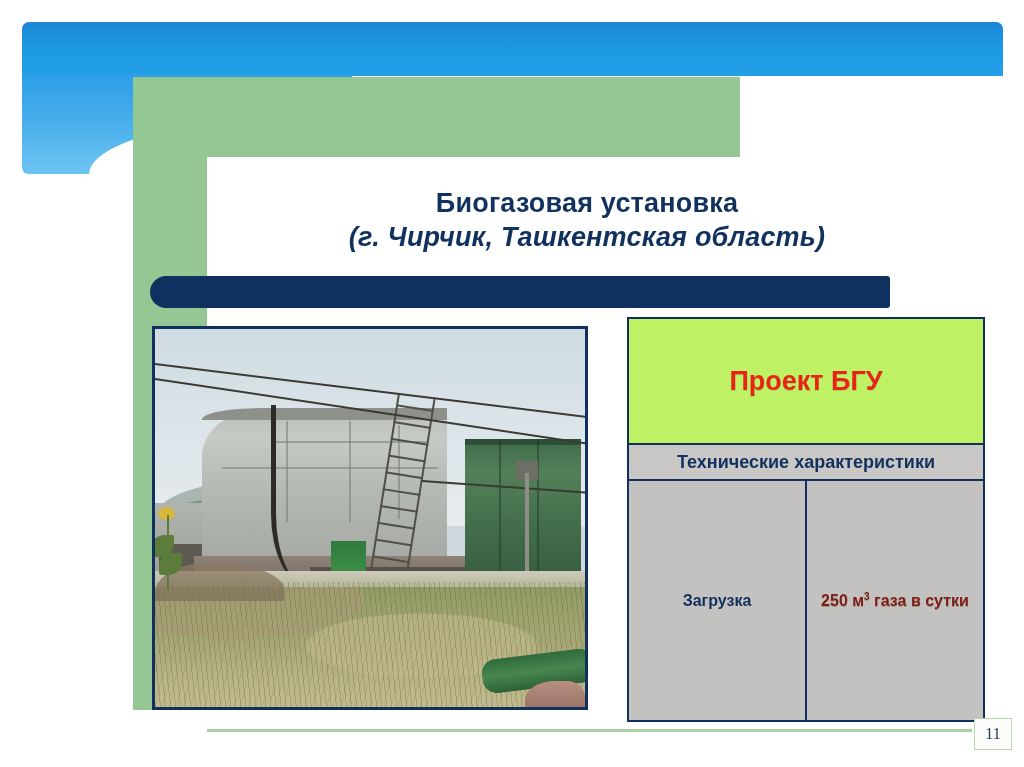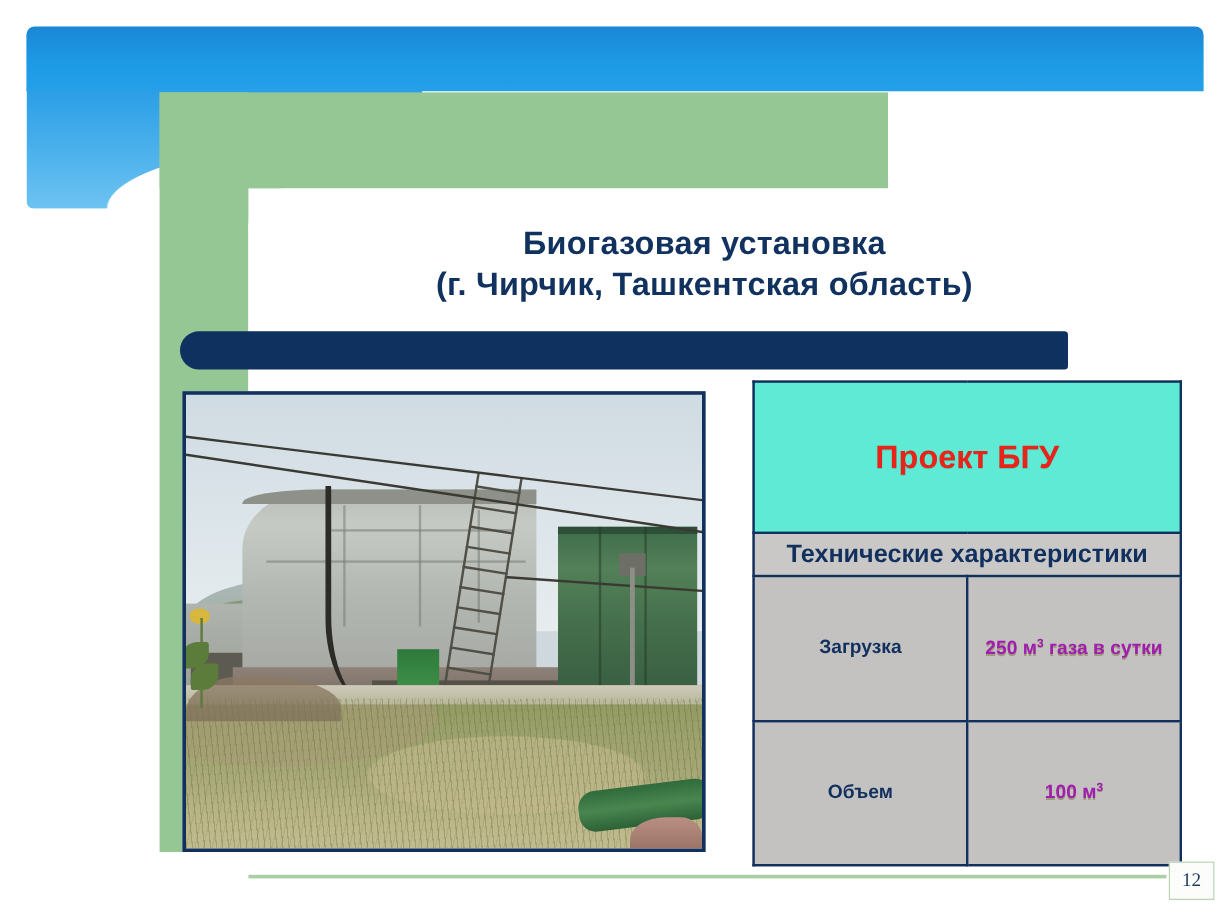--- a/index.html
+++ b/index.html
@@ -70,21 +70,21 @@
     position:absolute;
     left:207px;top:186px;
     width:760px;
     text-align:center;
     color:#11315e;
     font-weight:bold;
     font-size:27px;
     line-height:34px;
     letter-spacing:.2px;
   }
-  .title-block .l2{display:block;}
+  .title-block .l2{display:block;font-style:italic;}
 
   
   .navy-bar{
     position:absolute;
     left:150px;top:276px;
     width:740px;height:32px;
     background:#0e3160;
     border-radius:16px 3px 3px 16px;
   }
 
@@ -274,41 +274,41 @@
     table-layout:fixed;
   }
   .spec-table td{
     border:2px solid #12305d;
     text-align:center;
     vertical-align:middle;
     font-weight:bold;
     padding:2px 4px;
   }
   .t-title{
-    background:#5eead4;
+    background:#bef264;
     color:#e8241a;
     font-size:27px;
     height:120px;
     text-shadow:0 1px 0 rgba(0,0,0,.12);
   }
   .t-sub{
     background:#c9c8c7;
     color:#12305d;
-    font-size:21px;
+    font-size:18px;
     height:30px;
   }
   .t-label{
     background:#c3c2c1;
     color:#12305d;
     font-size:16px;
     width:178px;
   }
   .t-value{
     background:#c3c2c1;
-    color:#a21caf;
+    color:#7f1d1d;
     font-size:16px;
     text-shadow:0 1px 0 rgba(90,80,0,.35);
     margin-left:35px;
   }
   .t-value sup{font-size:10px;}
 
   
   .page-num{
     position:absolute;
     left:974px;top:718px;
@@ -410,24 +410,20 @@
       <tr>
         <td class="t-title" colspan="2">Проект БГУ</td>
       </tr>
       <tr>
         <td class="t-sub" colspan="2">Технические характеристики</td>
       </tr>
       <tr>
         <td class="t-label">Загрузка</td>
         <td class="t-value"><span>250 м</span><sup>3</sup><span> газа в сутки</span></td>
       </tr>
-      <tr>
-        <td class="t-label">Объем</td>
-        <td class="t-value"><span>100 м</span><sup>3</sup><span></span></td>
-      </tr>
     </tbody>
   </table>
 
   <div class="green-rule"></div>
 
-  <div class="page-num">12</div>
+  <div class="page-num">11</div>
 
 </div>
 
 </body></html>

